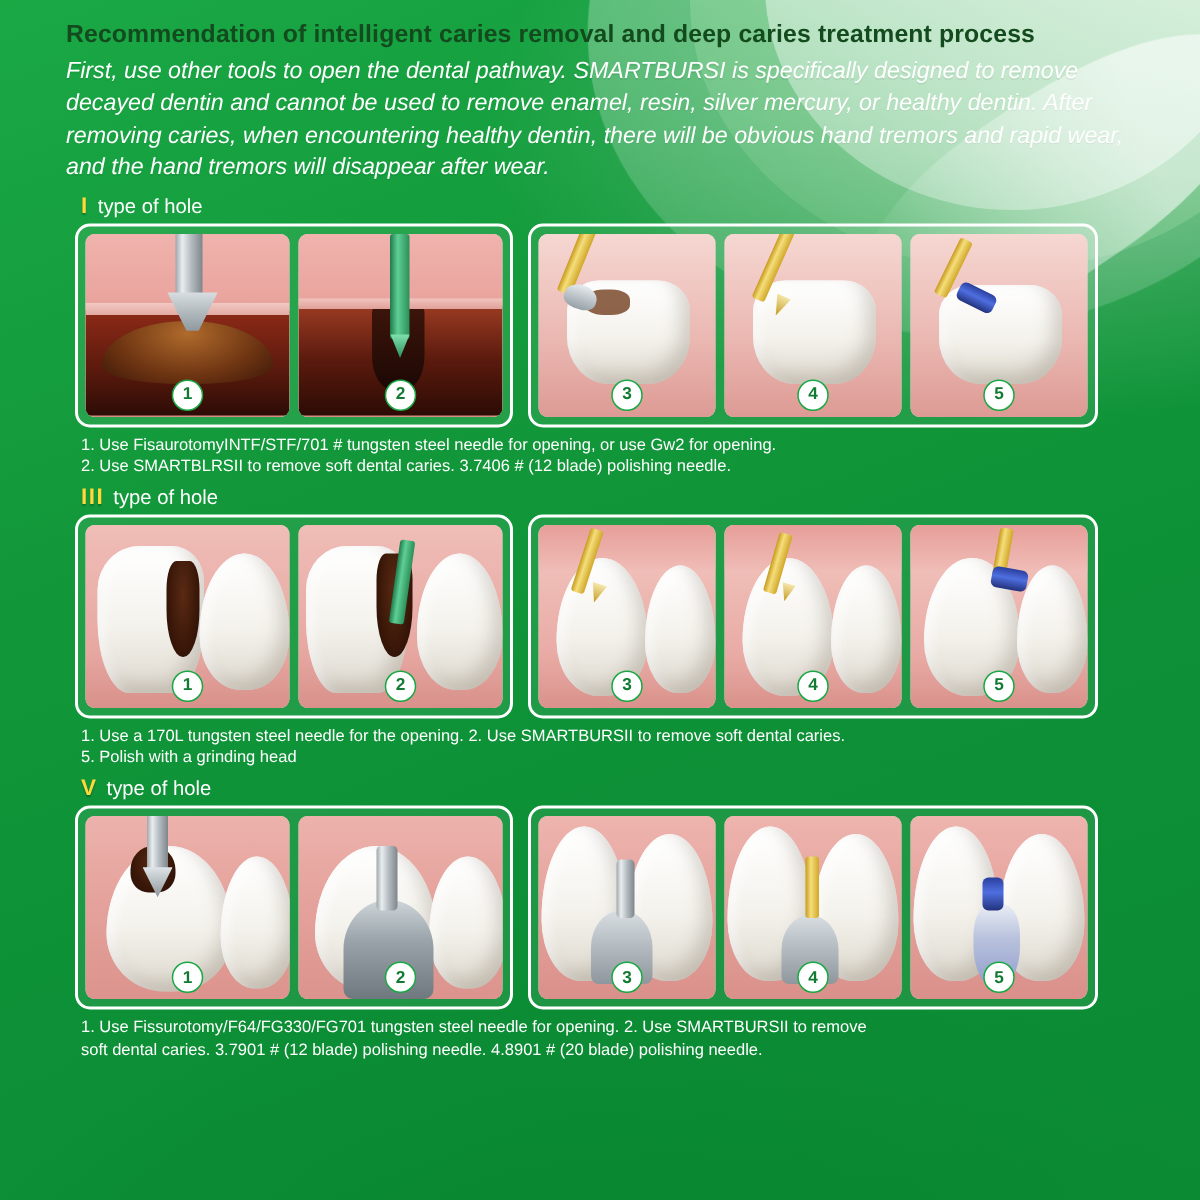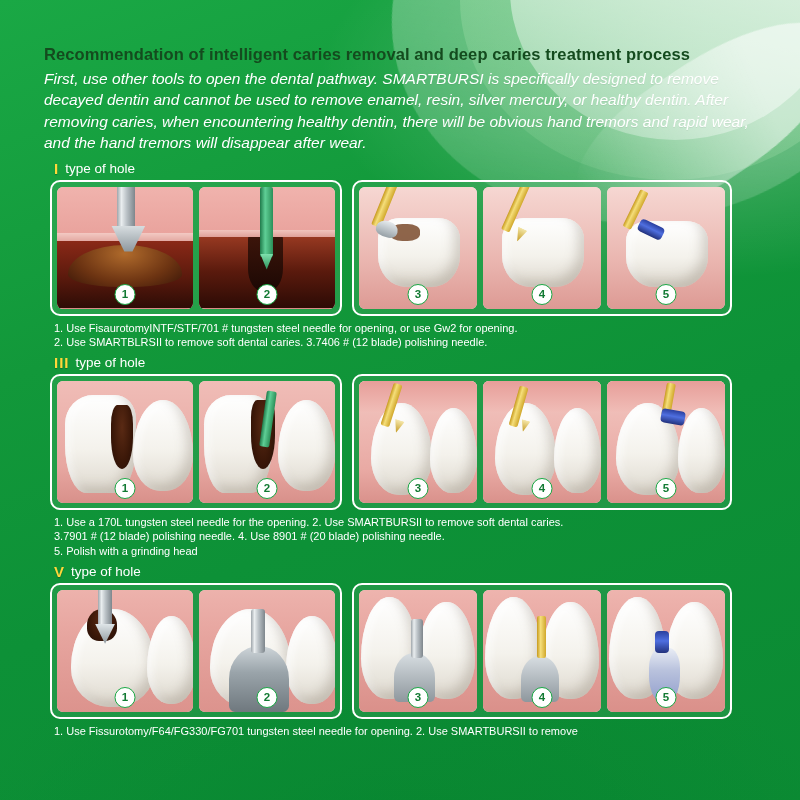--- a/index.html
+++ b/index.html
@@ -56,21 +56,20 @@
     height: 120px;
     background: linear-gradient(90deg, rgba(255,255,255,0) 0%, rgba(255,255,255,0.55) 70%);
     transform: rotate(-34deg) skewX(-10deg);
     border-radius: 40% 60% 50% 50%;
     filter: blur(0.5px);
   }
   .content {
     position: relative;
     padding: 8px 18px 0 40px;
     z-index: 3;
-    margin-top: 31px;
   }
   .title {
     color: #144b1e;
     font-size: 16.5px;
     font-weight: bold;
     margin: 6px 0 4px 4px;
     letter-spacing: .1px;
   }
   .intro {
     color: #ffffff;
@@ -339,21 +338,20 @@
               <div class="bur-yellow" style="left:48%;top:2%;width:9px;height:28%;transform:rotate(10deg);"></div>
               <div class="bur-blue" style="left:46%;top:24%;width:24px;height:14px;transform:rotate(10deg);"></div>
             </div>
             <div class="num">5</div>
           </div>
         </div>
       </div>
 
       <div class="caption">
         <div>1. Use a 170L tungsten steel needle for the opening. 2. Use SMARTBURSII to remove soft dental caries.</div>
-        <div>3.7901 # (12 blade) polishing needle. 4. Use 8901 # (20 blade) polishing needle.</div>
         <div>5. Polish with a grinding head</div>
       </div>
     </div>
 
     <div class="section">
       <div class="sec-head">
         <span class="sec-mark">V</span>
         <span class="sec-label">type of hole</span>
       </div>
 
@@ -411,17 +409,18 @@
               <div style="position:absolute;left:36%;top:48%;width:26%;height:46%;background:linear-gradient(180deg,#e9edf5 0%,#b9c2dd 40%,#8f9ccb 100%);border-radius:36% 36% 50% 50%;"></div>
               <div class="bur-blue" style="left:41%;top:34%;width:14px;height:22px;border-radius:4px;"></div>
             </div>
             <div class="num">5</div>
           </div>
         </div>
       </div>
 
       <div class="caption">
         <div>1. Use Fissurotomy/F64/FG330/FG701 tungsten steel needle for opening. 2. Use SMARTBURSII to remove</div>
+        <div>soft dental caries. 3.7901 # (12 blade) polishing needle. 4.8901 # (20 blade) polishing needle.</div>
       </div>
     </div>
 
   </div>
 </div>
 
 </body></html>

